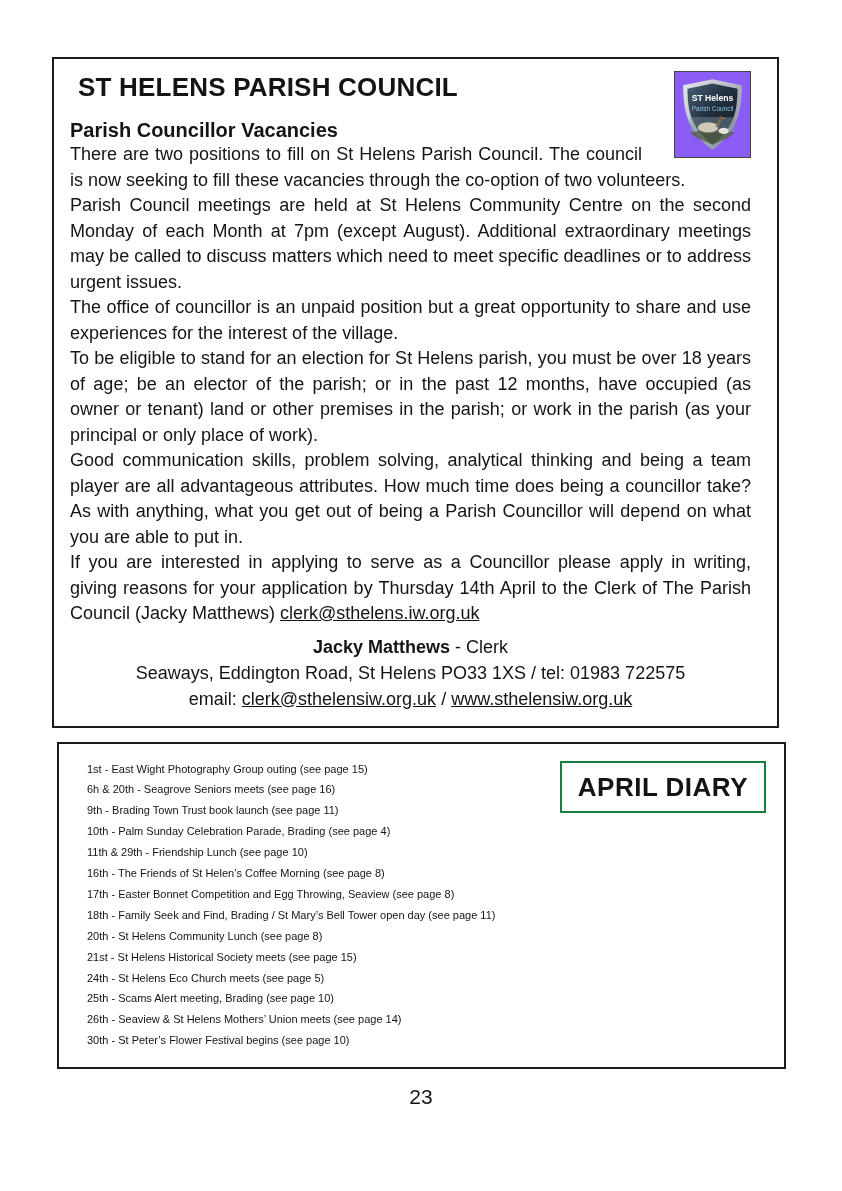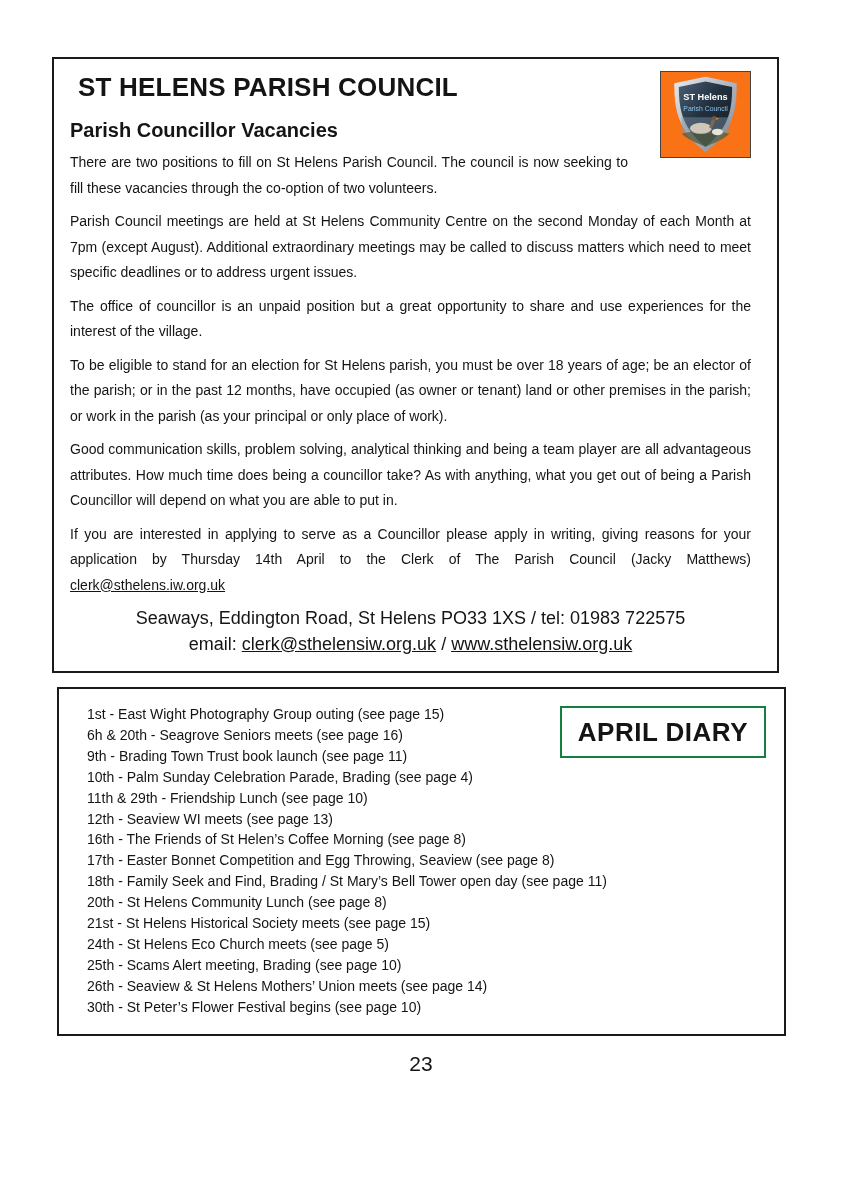--- a/index.html
+++ b/index.html
@@ -19,46 +19,45 @@
   
   .council-box {
     margin-left: 52px;
     width: 727px;
     border: 2px solid #1a1a1a;
     background: #ffffff;
     padding: 12px 26px 14px 16px;
   }
   .logo-wrap {
     float: right;
-    width: 91px;
+    width: 77px;
     height: 87px;
     border: 1px solid #444;
-    background: #f97316;
+    background: #8b5cf6;
     padding: 3px;
     margin: 0 0 8px 32px;
   }
   .logo-wrap svg { display: block; width: 100%; height: 100%; }
   h1.council-title {
     font-size: 26px;
     font-weight: bold;
     letter-spacing: 0.2px;
     line-height: 32px;
     margin-left: 8px;
   }
   h2.vacancies {
     font-size: 20px;
     font-weight: bold;
     margin-top: 15px;
     line-height: 24px;
   }
   .council-box p {
-    font-size: 14px;
+    font-size: 18px;
     line-height: 25.5px;
     text-align: justify;
-    margin-top: 8px;
   }
   .link {
     text-decoration: underline;
     color: inherit;
     cursor: pointer;
   }
   .center-block {
     clear: both;
     text-align: center;
     margin-top: 7px;
@@ -79,21 +78,21 @@
     float: right;
     border: 2px solid #15803d;
     padding: 9px 16px;
     margin: 2px 0 10px 16px;
     font-size: 26px;
     font-weight: bold;
     letter-spacing: 0.5px;
     line-height: 30px;
     white-space: nowrap;
   }
-  .events { font-size: 14px; line-height: 20.9px; }
+  .events { font-size: 11px; line-height: 20.9px; }
   .event { white-space: nowrap; }
   .page-number {
     clear: both;
     text-align: center;
     font-size: 21px;
     margin-top: 16px;
     padding-bottom: 14px;
   }
 </style>
 </head>
@@ -136,36 +135,36 @@
 
     <p>There are two positions to fill on St Helens Parish Council. The council is now seeking to fill these vacancies through the co-option of two volunteers.</p>
     <p>Parish Council meetings are held at St Helens Community Centre on the second Monday of each Month at 7pm (except August). Additional extraordinary meetings may be called to discuss matters which need to meet specific deadlines or to address urgent issues.</p>
     <p>The office of councillor is an unpaid position but a great opportunity to share and use experiences for the interest of the village.</p>
     <p>To be eligible to stand for an election for St Helens parish, you must be over 18 years of age; be an elector of the parish; or in the past 12 months, have occupied (as owner or tenant) land or other premises in the parish; or work in the parish (as your principal or only place of work).</p>
     <p>Good communication skills, problem solving, analytical thinking and being a team player are all advantageous attributes. How much time does being a councillor take? As with anything, what you get out of being a Parish Councillor will depend on what you are able to put in.</p>
 
     <p><span>If you are interested in applying to serve as a Councillor please apply in writing, giving reasons for your application by Thursday 14th April to the Clerk of The Parish Council (Jacky Matthews) </span><a class="link">clerk@sthelens.iw.org.uk</a></p>
 
     <div class="center-block">
+      <div><span class="bold">Jacky Matthews</span><span> - Clerk</span></div>
       <div>Seaways, Eddington Road, St Helens PO33 1XS / tel: 01983 722575</div>
       <div><span>email: </span><a class="link">clerk@sthelensiw.org.uk</a><span> / </span><a class="link">www.sthelensiw.org.uk</a></div>
     </div>
   </section>
 
   <section class="diary-box">
     <div class="diary-title-box">
       <span>APRIL DIARY</span>
     </div>
     <div class="events">
       <div class="event">1st - East Wight Photography Group outing (see page 15)</div>
       <div class="event">6h &amp; 20th - Seagrove Seniors meets (see page 16)</div>
       <div class="event">9th - Brading Town Trust book launch (see page 11)</div>
       <div class="event">10th - Palm Sunday Celebration Parade, Brading (see page 4)</div>
       <div class="event">11th  &amp; 29th - Friendship Lunch (see page 10)</div>
-      <div class="event">12th - Seaview WI meets (see page 13)</div>
       <div class="event">16th - The Friends of St Helen’s Coffee Morning (see page 8)</div>
       <div class="event">17th - Easter Bonnet Competition and Egg Throwing, Seaview (see page 8)</div>
       <div class="event">18th - Family Seek and Find, Brading / St Mary’s Bell Tower open day (see page 11)</div>
       <div class="event">20th - St Helens Community Lunch (see page 8)</div>
       <div class="event">21st - St Helens Historical Society meets (see page 15)</div>
       <div class="event">24th - St Helens Eco Church meets (see page 5)</div>
       <div class="event">25th - Scams Alert meeting, Brading (see page 10)</div>
       <div class="event">26th - Seaview &amp; St Helens Mothers’ Union meets (see page 14)</div>
       <div class="event">30th - St Peter’s Flower Festival begins (see page 10)</div>
     </div>

